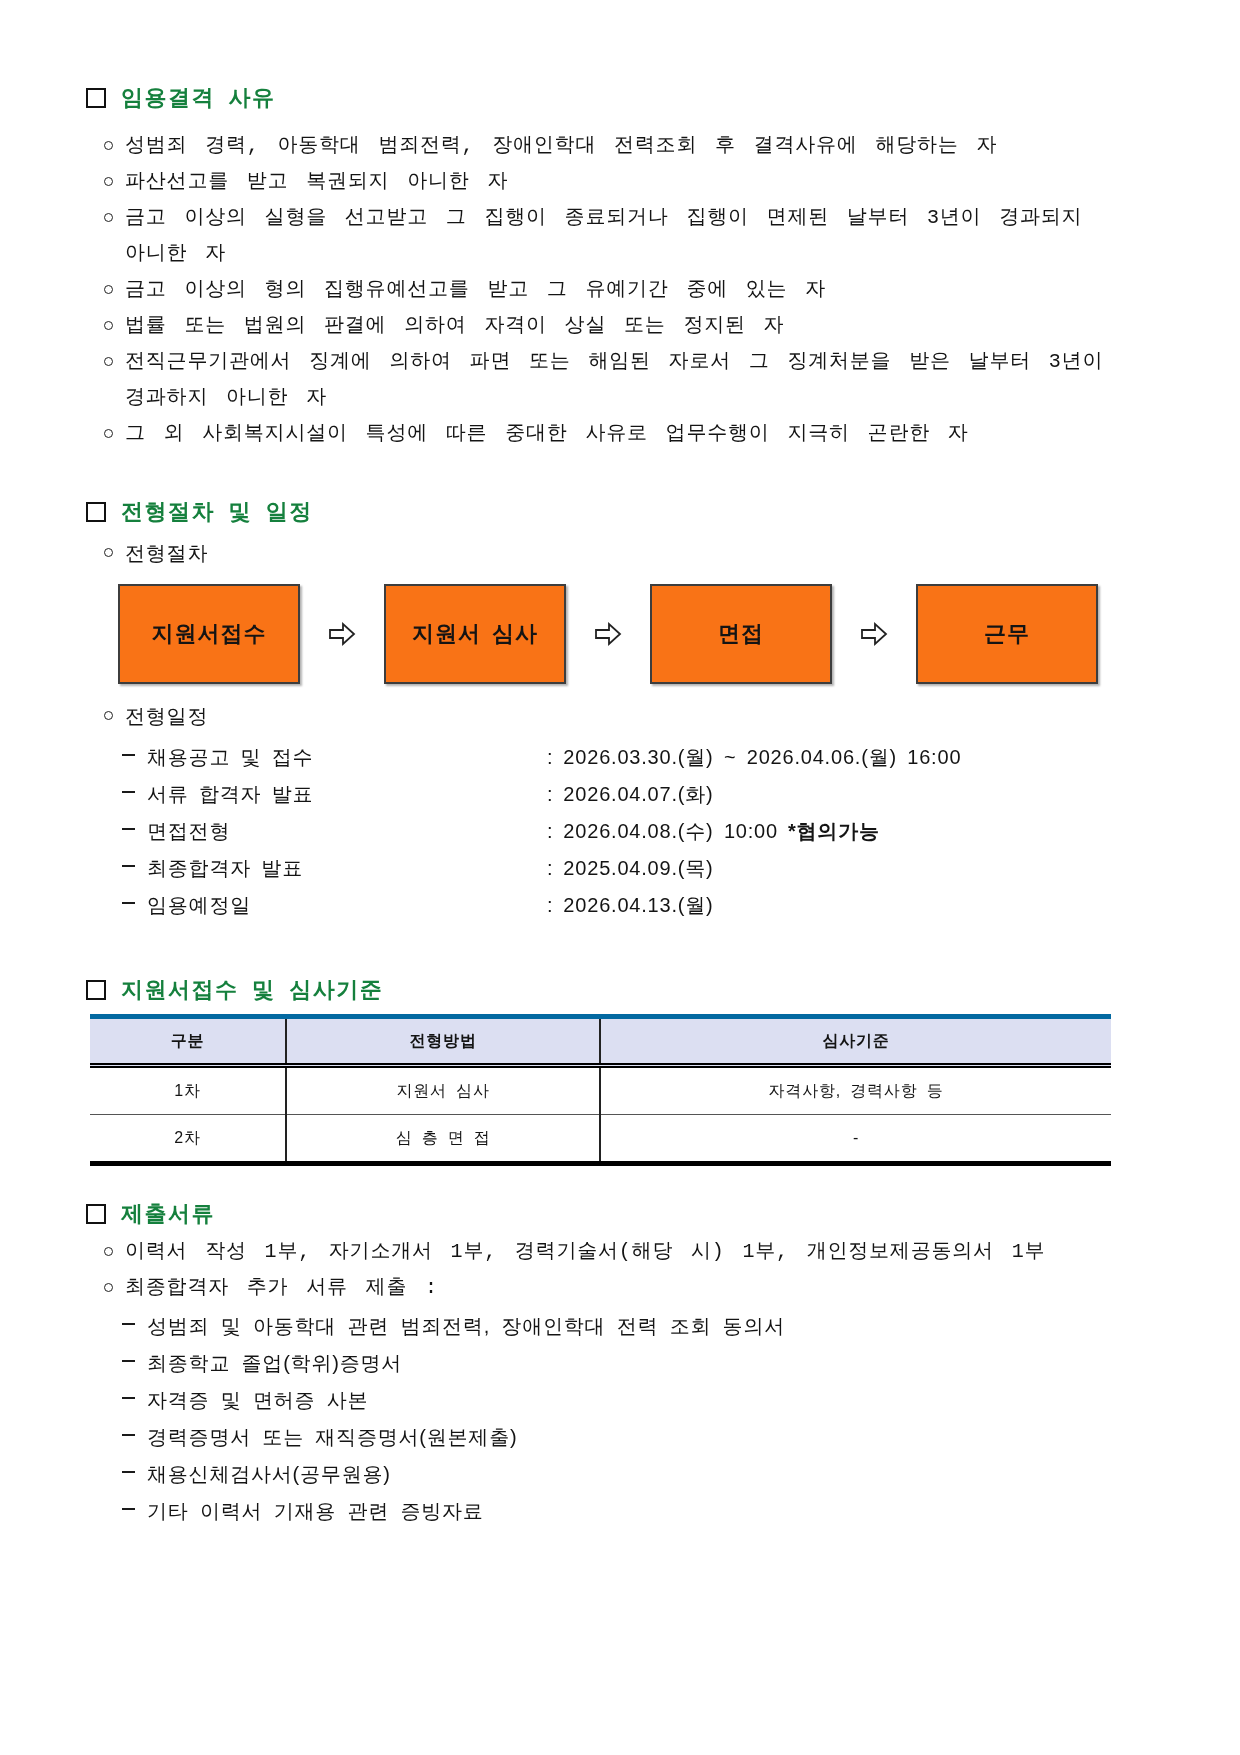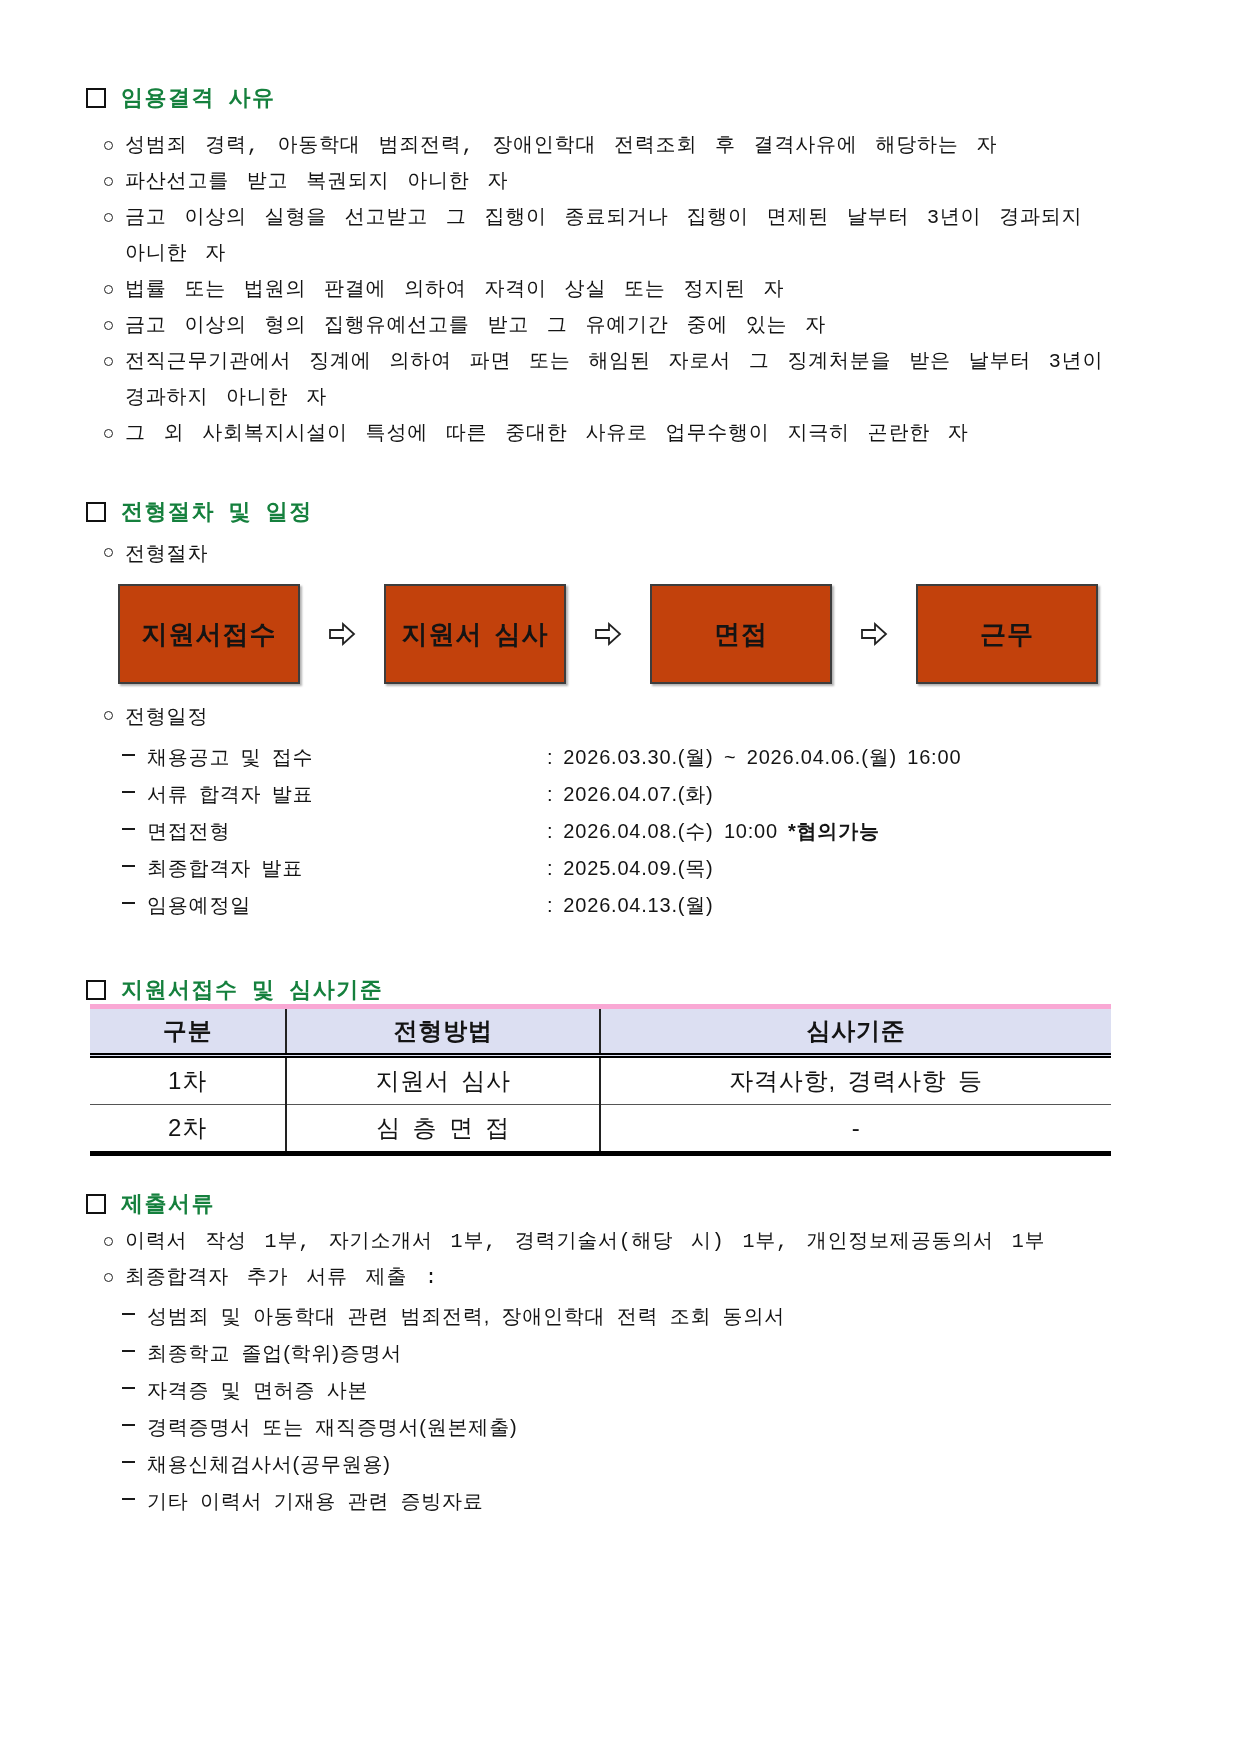--- a/index.html
+++ b/index.html
@@ -74,27 +74,27 @@
   .flow-row {
     margin-top: 16px;
     margin-left: 32px;
     display: flex;
     align-items: center;
     height: 100px;
   }
   .flow-box {
     width: 178px;
     height: 96px;
-    background: #c2410c;
+    background: #f97316;
     border: 2px solid #3d3d3d;
     box-shadow: 2px 2px 2px rgba(0,0,0,0.30);
     display: flex;
     align-items: center;
     justify-content: center;
-    font-size: 26px;
+    font-size: 22px;
     font-weight: bold;
     letter-spacing: 1px;
     word-spacing: 4px;
     flex: 0 0 auto;
   }
   .flow-arrow {
     width: 84px;
     display: flex;
     align-items: center;
     justify-content: center;
@@ -119,26 +119,27 @@
     align-self: center;
     flex: 0 0 auto;
   }
   .sched-label { width: 400px; flex: 0 0 auto; }
   .sched-sep { flex: 0 0 auto; }
   .sched-value { margin-left: 10px; }
   .sched-note { margin-left: 10px; font-weight: bold; }
 
   
   table.criteria {
+    margin-top: 10px;
     margin-left: 4px;
     width: 1021px;
     border-collapse: collapse;
-    border-top: 5px solid #f9a8d4;
+    border-top: 5px solid #0369a1;
     border-bottom: 5px solid #000;
-    font-size: 24px;
+    font-size: 16px;
     letter-spacing: 0.8px;
     word-spacing: 4px;
   }
   table.criteria th {
     background: #dcdff2;
     border-bottom: 5px double #000;
     height: 42px;
     font-weight: bold;
     text-align: center;
   }
@@ -179,22 +180,22 @@
 
   <div class="section-heading">
     <span class="sq-marker"></span>
     <span>임용결격 사유</span>
   </div>
 
   <div class="bullet-list">
     <div class="bullet-item"><span class="circle-marker"></span><span>성범죄 경력, 아동학대 범죄전력, 장애인학대 전력조회 후 결격사유에 해당하는 자</span></div>
     <div class="bullet-item"><span class="circle-marker"></span><span>파산선고를 받고 복권되지 아니한 자</span></div>
     <div class="bullet-item"><span class="circle-marker"></span><span>금고 이상의 실형을 선고받고 그 집행이 종료되거나 집행이 면제된 날부터 3년이 경과되지 아니한 자</span></div>
+    <div class="bullet-item"><span class="circle-marker"></span><span>금고 이상의 형의 집행유예선고를 받고 그 유예기간 중에 있는 자</span></div>
     <div class="bullet-item"><span class="circle-marker"></span><span>법률 또는 법원의 판결에 의하여 자격이 상실 또는 정지된 자</span></div>
-    <div class="bullet-item"><span class="circle-marker"></span><span>금고 이상의 형의 집행유예선고를 받고 그 유예기간 중에 있는 자</span></div>
     <div class="bullet-item"><span class="circle-marker"></span><span>전직근무기관에서 징계에 의하여 파면 또는 해임된 자로서 그 징계처분을 받은 날부터 3년이 경과하지 아니한 자</span></div>
     <div class="bullet-item"><span class="circle-marker"></span><span>그 외 사회복지시설이 특성에 따른 중대한 사유로 업무수행이 지극히 곤란한 자</span></div>
   </div>
 
   <div class="section-heading gap-sec2">
     <span class="sq-marker"></span>
     <span>전형절차 및 일정</span>
   </div>
 
   <div class="sub-bullet proc-label">

